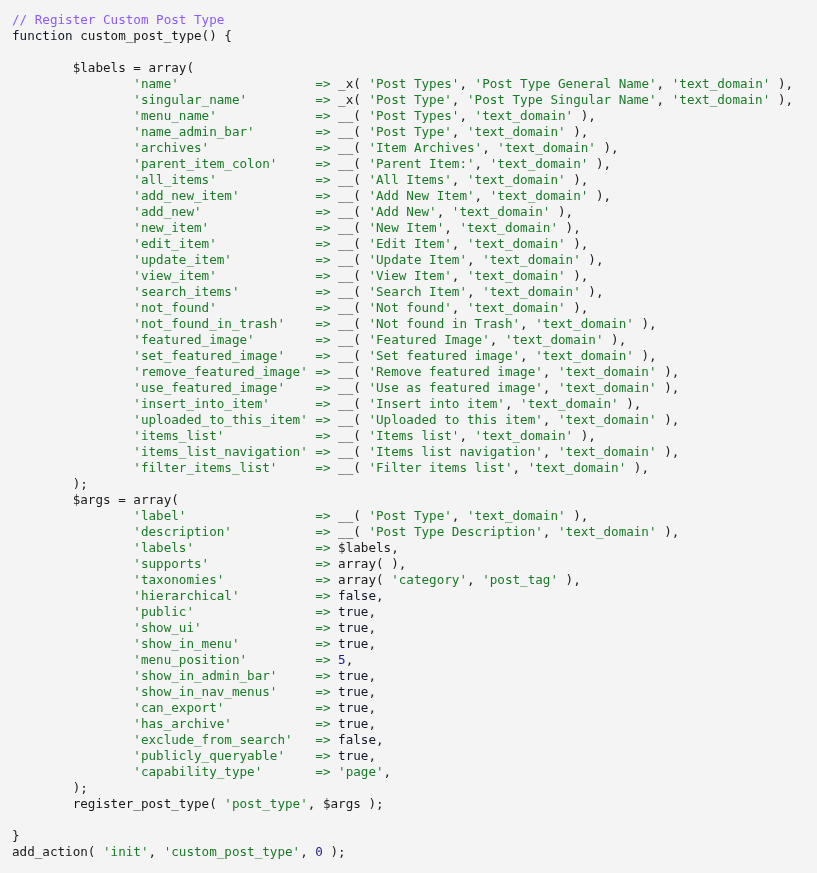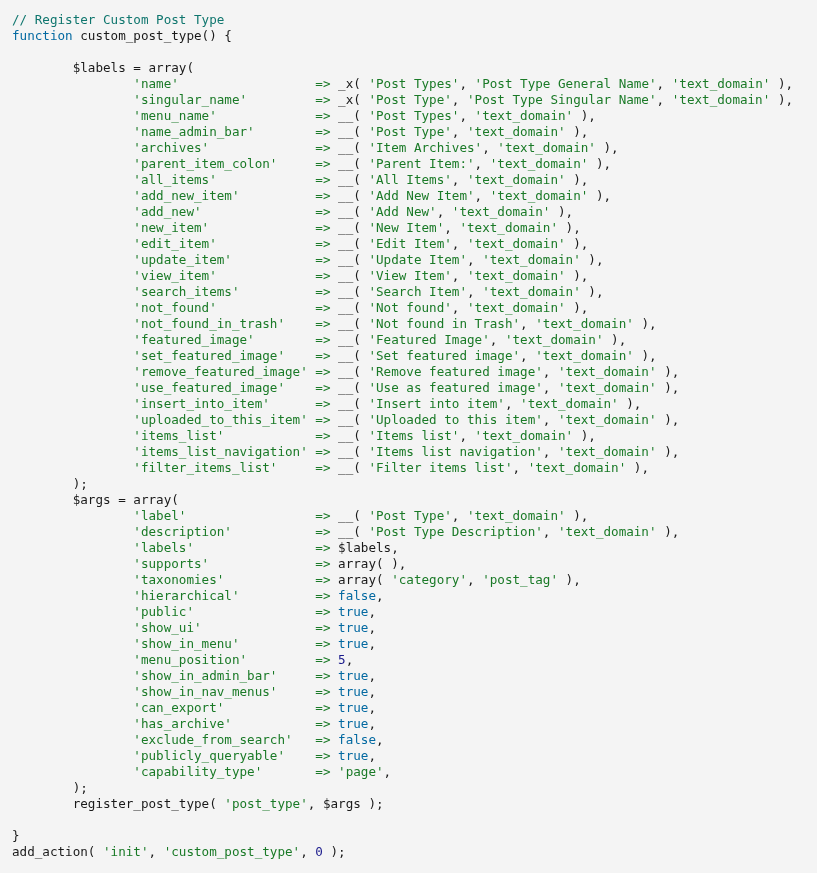--- a/index.html
+++ b/index.html
@@ -21,22 +21,22 @@
   .code-line {
     font-family: "DejaVu Sans Mono", "Liberation Mono", monospace;
     font-size: 12.6px;
     line-height: 16px;
     height: 16px;
     white-space: pre;
     color: #1a1a1a;
     letter-spacing: 0px;
   }
   .tok { white-space: pre; }
-  .tok-comment  { color: #0f766e; }
-  .tok-keyword  { color: #0369a1; }
+  .tok-comment  { color: #8b5cf6; }
+  .tok-keyword  { color: #0f172a; }
   .tok-string   { color: #1a7a27; }
   .tok-op       { color: #1a7a27; }
   .tok-plain    { color: #1a1a1a; }
   .tok-number   { color: #1a1a8c; }
 </style>
 </head>
 <body style="background: rgb(244, 244, 244);">
 
 <pre id="code-block"><div class="code-line"><span class="tok tok-comment">// Register Custom Post Type</span></div><div class="code-line"><span class="tok tok-keyword">function</span><span class="tok tok-plain"> custom_post_type() {</span></div><div class="code-line">&nbsp;</div><div class="code-line"><span class="tok tok-plain">        $labels = array(</span></div><div class="code-line"><span class="tok tok-plain">                </span><span class="tok tok-string">'name'</span><span class="tok tok-plain">                  </span><span class="tok tok-op">=&gt;</span><span class="tok tok-plain"> _x( </span><span class="tok tok-string">'Post Types'</span><span class="tok tok-plain">, </span><span class="tok tok-string">'Post Type General Name'</span><span class="tok tok-plain">, </span><span class="tok tok-string">'text_domain'</span><span class="tok tok-plain"> ),</span></div><div class="code-line"><span class="tok tok-plain">                </span><span class="tok tok-string">'singular_name'</span><span class="tok tok-plain">         </span><span class="tok tok-op">=&gt;</span><span class="tok tok-plain"> _x( </span><span class="tok tok-string">'Post Type'</span><span class="tok tok-plain">, </span><span class="tok tok-string">'Post Type Singular Name'</span><span class="tok tok-plain">, </span><span class="tok tok-string">'text_domain'</span><span class="tok tok-plain"> ),</span></div><div class="code-line"><span class="tok tok-plain">                </span><span class="tok tok-string">'menu_name'</span><span class="tok tok-plain">             </span><span class="tok tok-op">=&gt;</span><span class="tok tok-plain"> __( </span><span class="tok tok-string">'Post Types'</span><span class="tok tok-plain">, </span><span class="tok tok-string">'text_domain'</span><span class="tok tok-plain"> ),</span></div><div class="code-line"><span class="tok tok-plain">                </span><span class="tok tok-string">'name_admin_bar'</span><span class="tok tok-plain">        </span><span class="tok tok-op">=&gt;</span><span class="tok tok-plain"> __( </span><span class="tok tok-string">'Post Type'</span><span class="tok tok-plain">, </span><span class="tok tok-string">'text_domain'</span><span class="tok tok-plain"> ),</span></div><div class="code-line"><span class="tok tok-plain">                </span><span class="tok tok-string">'archives'</span><span class="tok tok-plain">              </span><span class="tok tok-op">=&gt;</span><span class="tok tok-plain"> __( </span><span class="tok tok-string">'Item Archives'</span><span class="tok tok-plain">, </span><span class="tok tok-string">'text_domain'</span><span class="tok tok-plain"> ),</span></div><div class="code-line"><span class="tok tok-plain">                </span><span class="tok tok-string">'parent_item_colon'</span><span class="tok tok-plain">     </span><span class="tok tok-op">=&gt;</span><span class="tok tok-plain"> __( </span><span class="tok tok-string">'Parent Item:'</span><span class="tok tok-plain">, </span><span class="tok tok-string">'text_domain'</span><span class="tok tok-plain"> ),</span></div><div class="code-line"><span class="tok tok-plain">                </span><span class="tok tok-string">'all_items'</span><span class="tok tok-plain">             </span><span class="tok tok-op">=&gt;</span><span class="tok tok-plain"> __( </span><span class="tok tok-string">'All Items'</span><span class="tok tok-plain">, </span><span class="tok tok-string">'text_domain'</span><span class="tok tok-plain"> ),</span></div><div class="code-line"><span class="tok tok-plain">                </span><span class="tok tok-string">'add_new_item'</span><span class="tok tok-plain">          </span><span class="tok tok-op">=&gt;</span><span class="tok tok-plain"> __( </span><span class="tok tok-string">'Add New Item'</span><span class="tok tok-plain">, </span><span class="tok tok-string">'text_domain'</span><span class="tok tok-plain"> ),</span></div><div class="code-line"><span class="tok tok-plain">                </span><span class="tok tok-string">'add_new'</span><span class="tok tok-plain">               </span><span class="tok tok-op">=&gt;</span><span class="tok tok-plain"> __( </span><span class="tok tok-string">'Add New'</span><span class="tok tok-plain">, </span><span class="tok tok-string">'text_domain'</span><span class="tok tok-plain"> ),</span></div><div class="code-line"><span class="tok tok-plain">                </span><span class="tok tok-string">'new_item'</span><span class="tok tok-plain">              </span><span class="tok tok-op">=&gt;</span><span class="tok tok-plain"> __( </span><span class="tok tok-string">'New Item'</span><span class="tok tok-plain">, </span><span class="tok tok-string">'text_domain'</span><span class="tok tok-plain"> ),</span></div><div class="code-line"><span class="tok tok-plain">                </span><span class="tok tok-string">'edit_item'</span><span class="tok tok-plain">             </span><span class="tok tok-op">=&gt;</span><span class="tok tok-plain"> __( </span><span class="tok tok-string">'Edit Item'</span><span class="tok tok-plain">, </span><span class="tok tok-string">'text_domain'</span><span class="tok tok-plain"> ),</span></div><div class="code-line"><span class="tok tok-plain">                </span><span class="tok tok-string">'update_item'</span><span class="tok tok-plain">           </span><span class="tok tok-op">=&gt;</span><span class="tok tok-plain"> __( </span><span class="tok tok-string">'Update Item'</span><span class="tok tok-plain">, </span><span class="tok tok-string">'text_domain'</span><span class="tok tok-plain"> ),</span></div><div class="code-line"><span class="tok tok-plain">                </span><span class="tok tok-string">'view_item'</span><span class="tok tok-plain">             </span><span class="tok tok-op">=&gt;</span><span class="tok tok-plain"> __( </span><span class="tok tok-string">'View Item'</span><span class="tok tok-plain">, </span><span class="tok tok-string">'text_domain'</span><span class="tok tok-plain"> ),</span></div><div class="code-line"><span class="tok tok-plain">                </span><span class="tok tok-string">'search_items'</span><span class="tok tok-plain">          </span><span class="tok tok-op">=&gt;</span><span class="tok tok-plain"> __( </span><span class="tok tok-string">'Search Item'</span><span class="tok tok-plain">, </span><span class="tok tok-string">'text_domain'</span><span class="tok tok-plain"> ),</span></div><div class="code-line"><span class="tok tok-plain">                </span><span class="tok tok-string">'not_found'</span><span class="tok tok-plain">             </span><span class="tok tok-op">=&gt;</span><span class="tok tok-plain"> __( </span><span class="tok tok-string">'Not found'</span><span class="tok tok-plain">, </span><span class="tok tok-string">'text_domain'</span><span class="tok tok-plain"> ),</span></div><div class="code-line"><span class="tok tok-plain">                </span><span class="tok tok-string">'not_found_in_trash'</span><span class="tok tok-plain">    </span><span class="tok tok-op">=&gt;</span><span class="tok tok-plain"> __( </span><span class="tok tok-string">'Not found in Trash'</span><span class="tok tok-plain">, </span><span class="tok tok-string">'text_domain'</span><span class="tok tok-plain"> ),</span></div><div class="code-line"><span class="tok tok-plain">                </span><span class="tok tok-string">'featured_image'</span><span class="tok tok-plain">        </span><span class="tok tok-op">=&gt;</span><span class="tok tok-plain"> __( </span><span class="tok tok-string">'Featured Image'</span><span class="tok tok-plain">, </span><span class="tok tok-string">'text_domain'</span><span class="tok tok-plain"> ),</span></div><div class="code-line"><span class="tok tok-plain">                </span><span class="tok tok-string">'set_featured_image'</span><span class="tok tok-plain">    </span><span class="tok tok-op">=&gt;</span><span class="tok tok-plain"> __( </span><span class="tok tok-string">'Set featured image'</span><span class="tok tok-plain">, </span><span class="tok tok-string">'text_domain'</span><span class="tok tok-plain"> ),</span></div><div class="code-line"><span class="tok tok-plain">                </span><span class="tok tok-string">'remove_featured_image'</span><span class="tok tok-plain"> </span><span class="tok tok-op">=&gt;</span><span class="tok tok-plain"> __( </span><span class="tok tok-string">'Remove featured image'</span><span class="tok tok-plain">, </span><span class="tok tok-string">'text_domain'</span><span class="tok tok-plain"> ),</span></div><div class="code-line"><span class="tok tok-plain">                </span><span class="tok tok-string">'use_featured_image'</span><span class="tok tok-plain">    </span><span class="tok tok-op">=&gt;</span><span class="tok tok-plain"> __( </span><span class="tok tok-string">'Use as featured image'</span><span class="tok tok-plain">, </span><span class="tok tok-string">'text_domain'</span><span class="tok tok-plain"> ),</span></div><div class="code-line"><span class="tok tok-plain">                </span><span class="tok tok-string">'insert_into_item'</span><span class="tok tok-plain">      </span><span class="tok tok-op">=&gt;</span><span class="tok tok-plain"> __( </span><span class="tok tok-string">'Insert into item'</span><span class="tok tok-plain">, </span><span class="tok tok-string">'text_domain'</span><span class="tok tok-plain"> ),</span></div><div class="code-line"><span class="tok tok-plain">                </span><span class="tok tok-string">'uploaded_to_this_item'</span><span class="tok tok-plain"> </span><span class="tok tok-op">=&gt;</span><span class="tok tok-plain"> __( </span><span class="tok tok-string">'Uploaded to this item'</span><span class="tok tok-plain">, </span><span class="tok tok-string">'text_domain'</span><span class="tok tok-plain"> ),</span></div><div class="code-line"><span class="tok tok-plain">                </span><span class="tok tok-string">'items_list'</span><span class="tok tok-plain">            </span><span class="tok tok-op">=&gt;</span><span class="tok tok-plain"> __( </span><span class="tok tok-string">'Items list'</span><span class="tok tok-plain">, </span><span class="tok tok-string">'text_domain'</span><span class="tok tok-plain"> ),</span></div><div class="code-line"><span class="tok tok-plain">                </span><span class="tok tok-string">'items_list_navigation'</span><span class="tok tok-plain"> </span><span class="tok tok-op">=&gt;</span><span class="tok tok-plain"> __( </span><span class="tok tok-string">'Items list navigation'</span><span class="tok tok-plain">, </span><span class="tok tok-string">'text_domain'</span><span class="tok tok-plain"> ),</span></div><div class="code-line"><span class="tok tok-plain">                </span><span class="tok tok-string">'filter_items_list'</span><span class="tok tok-plain">     </span><span class="tok tok-op">=&gt;</span><span class="tok tok-plain"> __( </span><span class="tok tok-string">'Filter items list'</span><span class="tok tok-plain">, </span><span class="tok tok-string">'text_domain'</span><span class="tok tok-plain"> ),</span></div><div class="code-line"><span class="tok tok-plain">        );</span></div><div class="code-line"><span class="tok tok-plain">        $args = array(</span></div><div class="code-line"><span class="tok tok-plain">                </span><span class="tok tok-string">'label'</span><span class="tok tok-plain">                 </span><span class="tok tok-op">=&gt;</span><span class="tok tok-plain"> __( </span><span class="tok tok-string">'Post Type'</span><span class="tok tok-plain">, </span><span class="tok tok-string">'text_domain'</span><span class="tok tok-plain"> ),</span></div><div class="code-line"><span class="tok tok-plain">                </span><span class="tok tok-string">'description'</span><span class="tok tok-plain">           </span><span class="tok tok-op">=&gt;</span><span class="tok tok-plain"> __( </span><span class="tok tok-string">'Post Type Description'</span><span class="tok tok-plain">, </span><span class="tok tok-string">'text_domain'</span><span class="tok tok-plain"> ),</span></div><div class="code-line"><span class="tok tok-plain">                </span><span class="tok tok-string">'labels'</span><span class="tok tok-plain">                </span><span class="tok tok-op">=&gt;</span><span class="tok tok-plain"> $labels,</span></div><div class="code-line"><span class="tok tok-plain">                </span><span class="tok tok-string">'supports'</span><span class="tok tok-plain">              </span><span class="tok tok-op">=&gt;</span><span class="tok tok-plain"> array( ),</span></div><div class="code-line"><span class="tok tok-plain">                </span><span class="tok tok-string">'taxonomies'</span><span class="tok tok-plain">            </span><span class="tok tok-op">=&gt;</span><span class="tok tok-plain"> array( </span><span class="tok tok-string">'category'</span><span class="tok tok-plain">, </span><span class="tok tok-string">'post_tag'</span><span class="tok tok-plain"> ),</span></div><div class="code-line"><span class="tok tok-plain">                </span><span class="tok tok-string">'hierarchical'</span><span class="tok tok-plain">          </span><span class="tok tok-op">=&gt;</span><span class="tok tok-plain"> </span><span class="tok tok-keyword">false</span><span class="tok tok-plain">,</span></div><div class="code-line"><span class="tok tok-plain">                </span><span class="tok tok-string">'public'</span><span class="tok tok-plain">                </span><span class="tok tok-op">=&gt;</span><span class="tok tok-plain"> </span><span class="tok tok-keyword">true</span><span class="tok tok-plain">,</span></div><div class="code-line"><span class="tok tok-plain">                </span><span class="tok tok-string">'show_ui'</span><span class="tok tok-plain">               </span><span class="tok tok-op">=&gt;</span><span class="tok tok-plain"> </span><span class="tok tok-keyword">true</span><span class="tok tok-plain">,</span></div><div class="code-line"><span class="tok tok-plain">                </span><span class="tok tok-string">'show_in_menu'</span><span class="tok tok-plain">          </span><span class="tok tok-op">=&gt;</span><span class="tok tok-plain"> </span><span class="tok tok-keyword">true</span><span class="tok tok-plain">,</span></div><div class="code-line"><span class="tok tok-plain">                </span><span class="tok tok-string">'menu_position'</span><span class="tok tok-plain">         </span><span class="tok tok-op">=&gt;</span><span class="tok tok-plain"> </span><span class="tok tok-number">5</span><span class="tok tok-plain">,</span></div><div class="code-line"><span class="tok tok-plain">                </span><span class="tok tok-string">'show_in_admin_bar'</span><span class="tok tok-plain">     </span><span class="tok tok-op">=&gt;</span><span class="tok tok-plain"> </span><span class="tok tok-keyword">true</span><span class="tok tok-plain">,</span></div><div class="code-line"><span class="tok tok-plain">                </span><span class="tok tok-string">'show_in_nav_menus'</span><span class="tok tok-plain">     </span><span class="tok tok-op">=&gt;</span><span class="tok tok-plain"> </span><span class="tok tok-keyword">true</span><span class="tok tok-plain">,</span></div><div class="code-line"><span class="tok tok-plain">                </span><span class="tok tok-string">'can_export'</span><span class="tok tok-plain">            </span><span class="tok tok-op">=&gt;</span><span class="tok tok-plain"> </span><span class="tok tok-keyword">true</span><span class="tok tok-plain">,</span></div><div class="code-line"><span class="tok tok-plain">                </span><span class="tok tok-string">'has_archive'</span><span class="tok tok-plain">           </span><span class="tok tok-op">=&gt;</span><span class="tok tok-plain"> </span><span class="tok tok-keyword">true</span><span class="tok tok-plain">,</span></div><div class="code-line"><span class="tok tok-plain">                </span><span class="tok tok-string">'exclude_from_search'</span><span class="tok tok-plain">   </span><span class="tok tok-op">=&gt;</span><span class="tok tok-plain"> </span><span class="tok tok-keyword">false</span><span class="tok tok-plain">,</span></div><div class="code-line"><span class="tok tok-plain">                </span><span class="tok tok-string">'publicly_queryable'</span><span class="tok tok-plain">    </span><span class="tok tok-op">=&gt;</span><span class="tok tok-plain"> </span><span class="tok tok-keyword">true</span><span class="tok tok-plain">,</span></div><div class="code-line"><span class="tok tok-plain">                </span><span class="tok tok-string">'capability_type'</span><span class="tok tok-plain">       </span><span class="tok tok-op">=&gt;</span><span class="tok tok-plain"> </span><span class="tok tok-string">'page'</span><span class="tok tok-plain">,</span></div><div class="code-line"><span class="tok tok-plain">        );</span></div><div class="code-line"><span class="tok tok-plain">        register_post_type( </span><span class="tok tok-string">'post_type'</span><span class="tok tok-plain">, $args );</span></div><div class="code-line">&nbsp;</div><div class="code-line"><span class="tok tok-plain">}</span></div><div class="code-line"><span class="tok tok-plain">add_action( </span><span class="tok tok-string">'init'</span><span class="tok tok-plain">, </span><span class="tok tok-string">'custom_post_type'</span><span class="tok tok-plain">, </span><span class="tok tok-number">0</span><span class="tok tok-plain"> );</span></div></pre>
 

